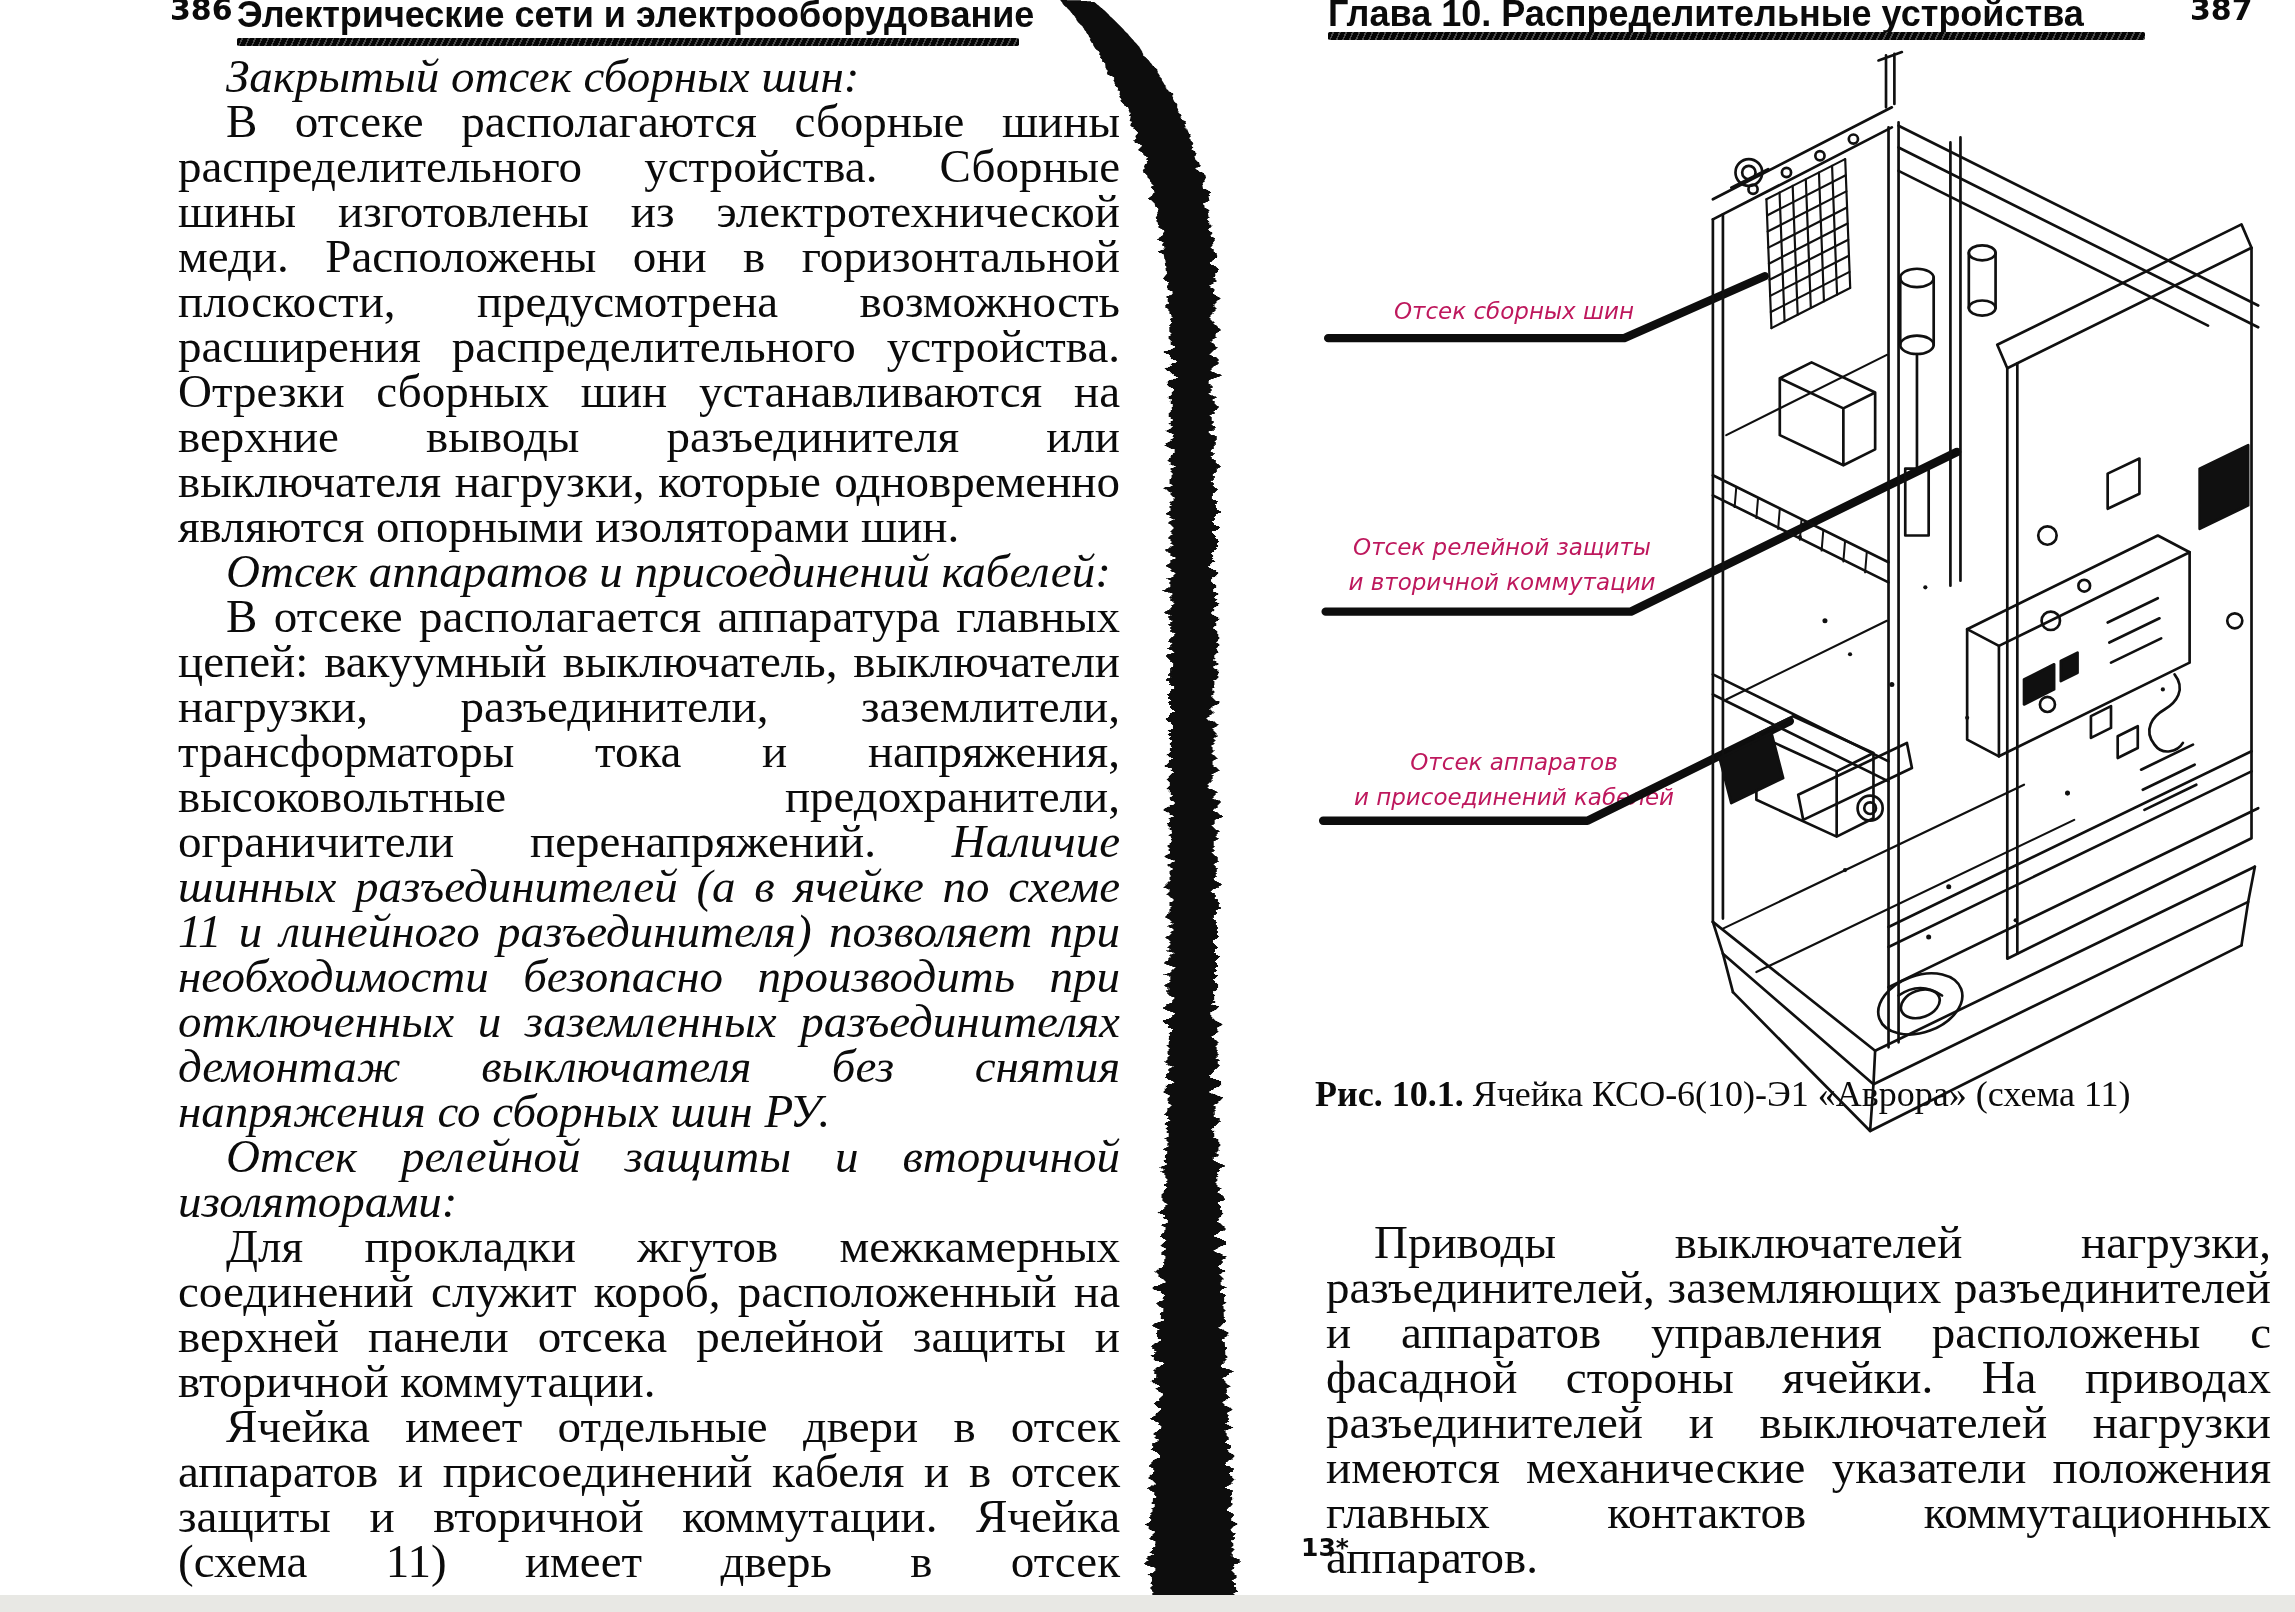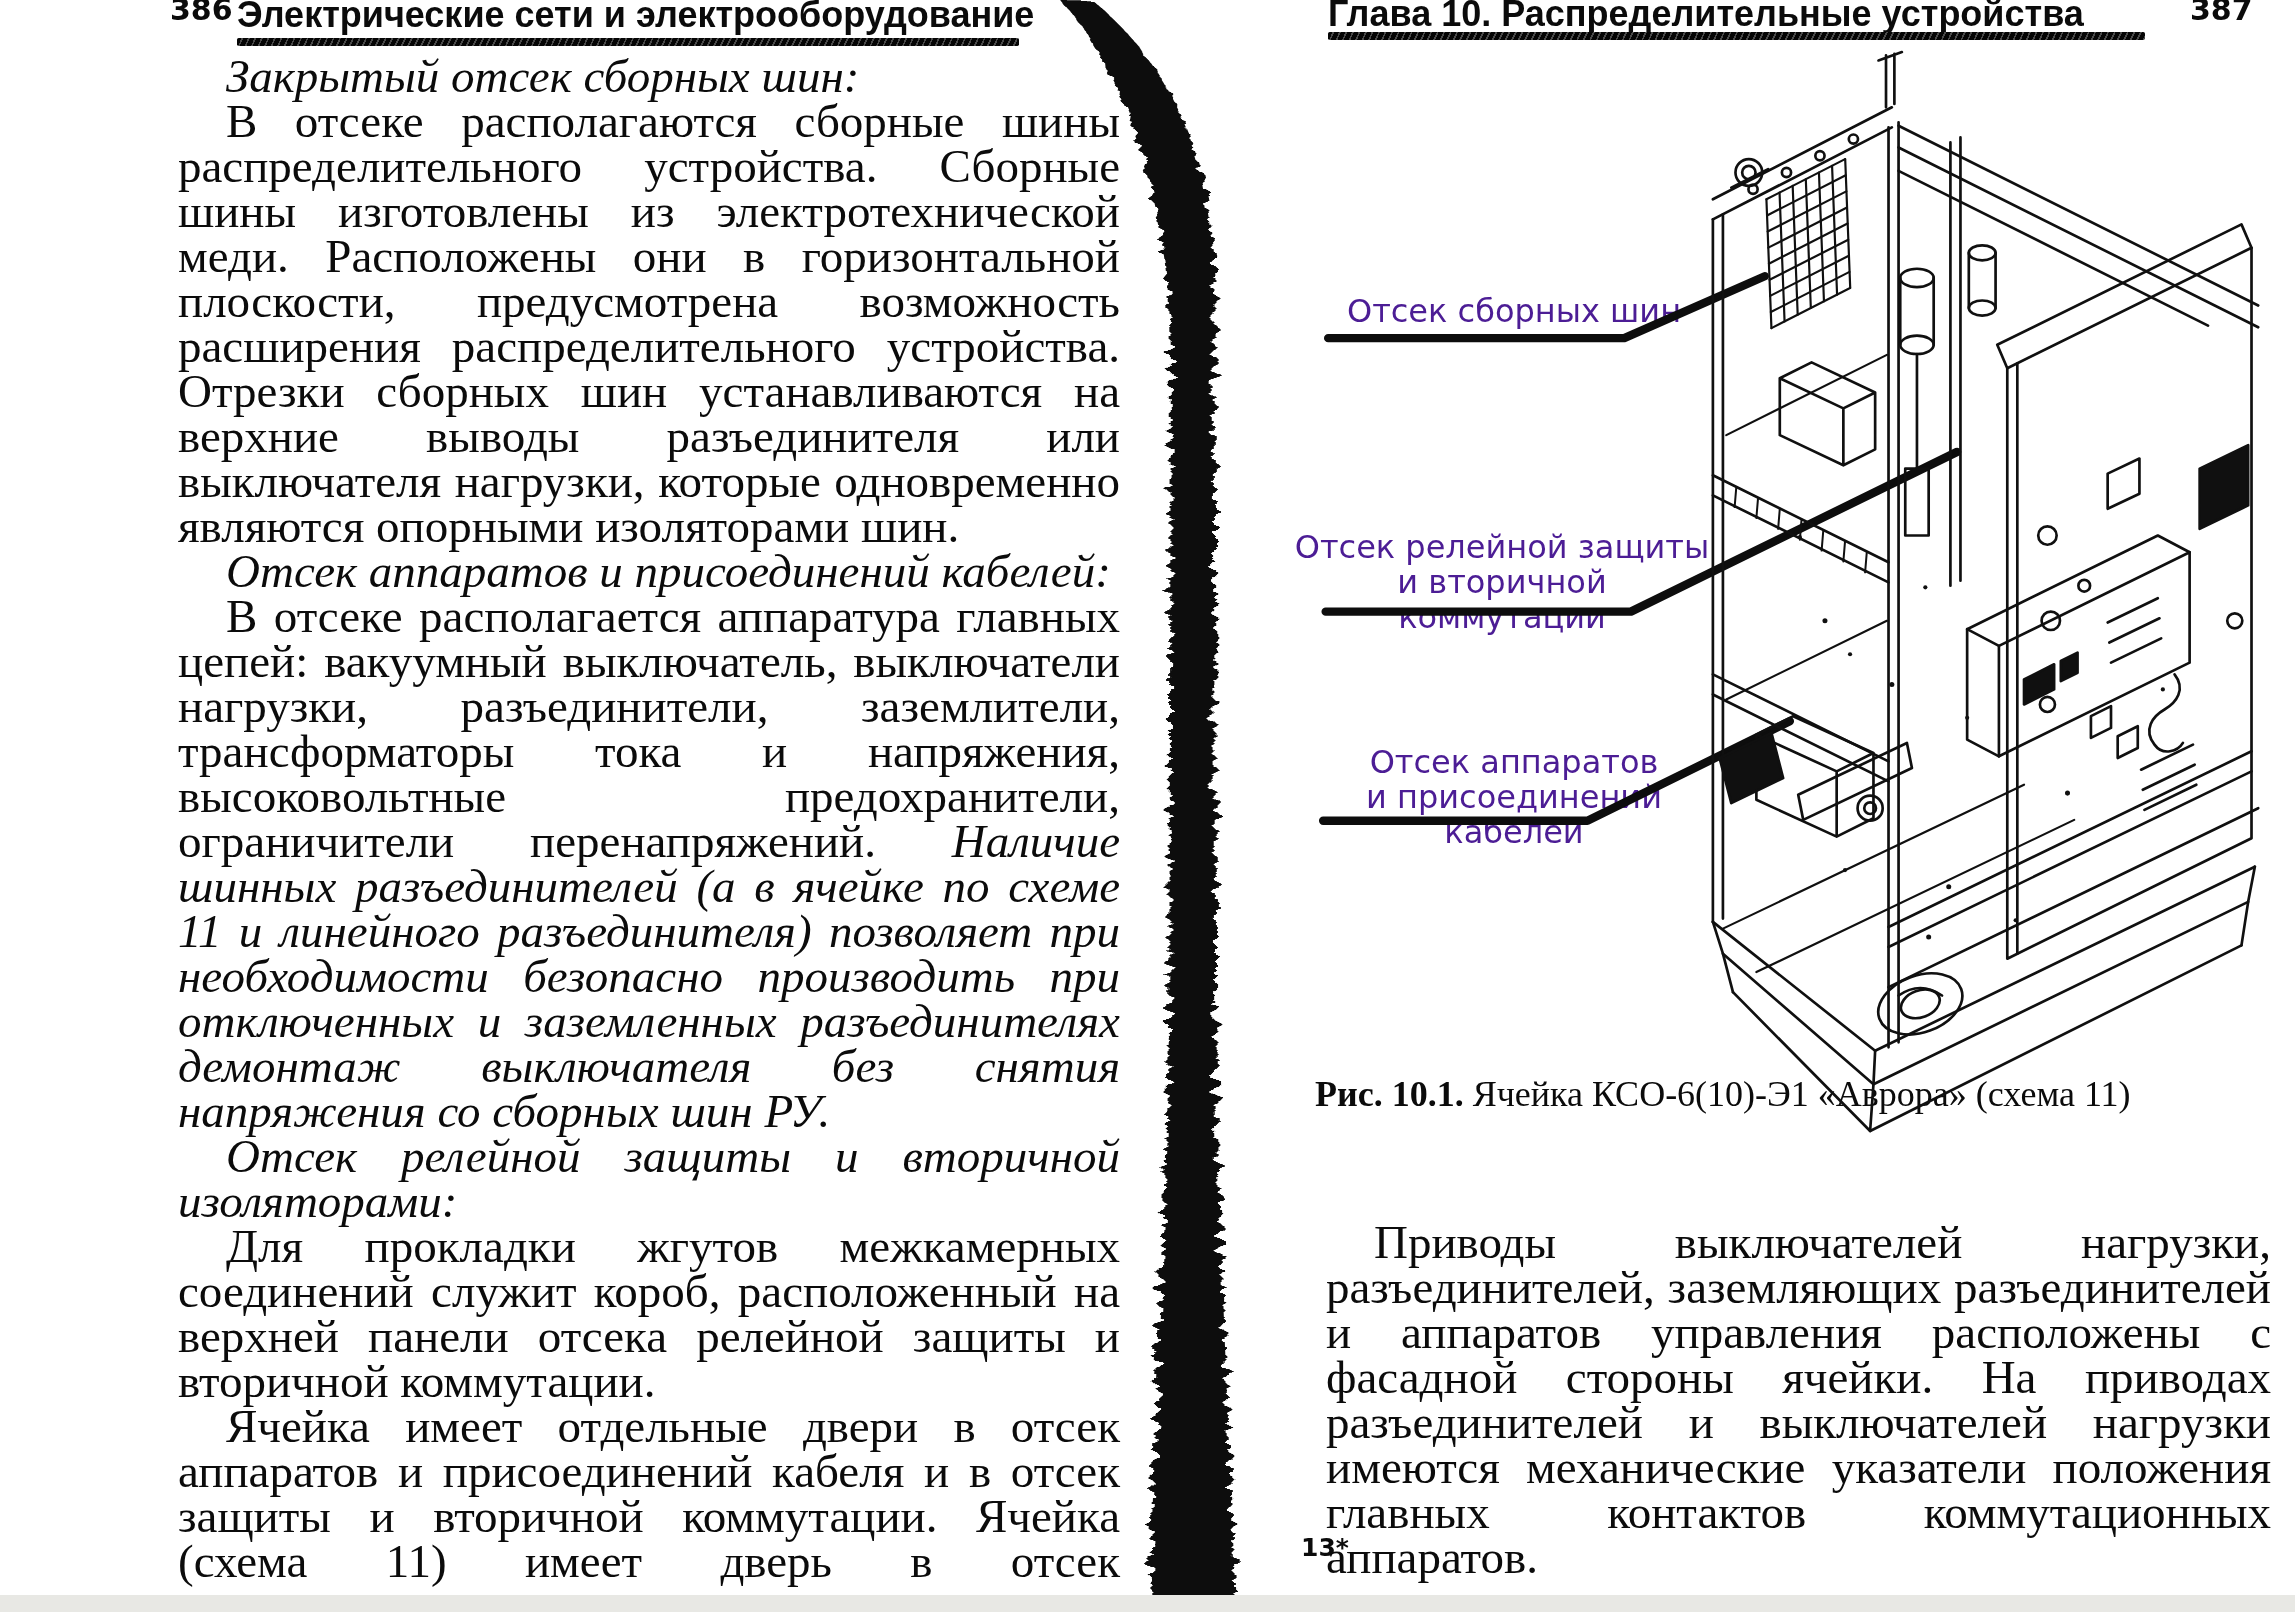--- a/index.html
+++ b/index.html
@@ -31,22 +31,22 @@
   .body-col{
     font-size:47px;line-height:45px;
     text-align:justify;
     hyphens:auto;-webkit-hyphens:auto;
   }
   .body-col p{margin:0;text-indent:48px;}
   .ital{font-style:italic;}
   
   .fig-label{
     font-family:"DejaVu Sans", sans-serif;
-    font-size:32px;line-height:35px;
-    text-align:center;color:#4c1d95;
+    font-size:23px;line-height:35px;
+    text-align:center;color:#be185d;font-style:italic;
   }
   .fig-caption{
     font-size:36px;line-height:44px;white-space:nowrap;
   }
   .fig-caption b{font-weight:bold;}
   .sig-mark{
     font-family:"DejaVu Sans", sans-serif;
     font-weight:bold;font-size:25px;
   }
 </style>

